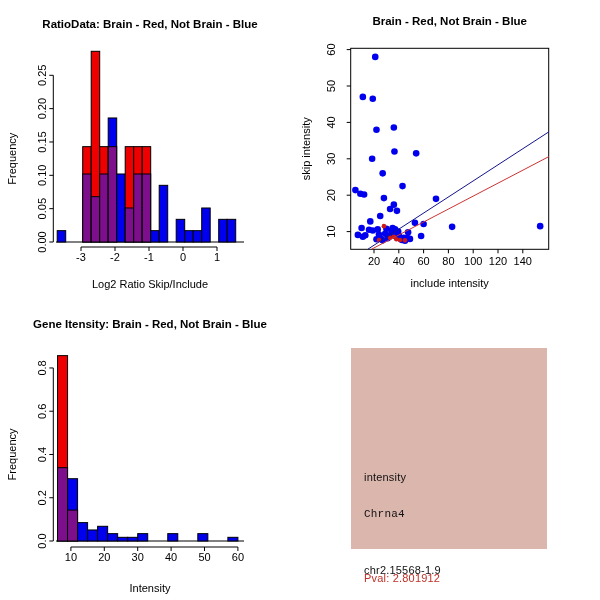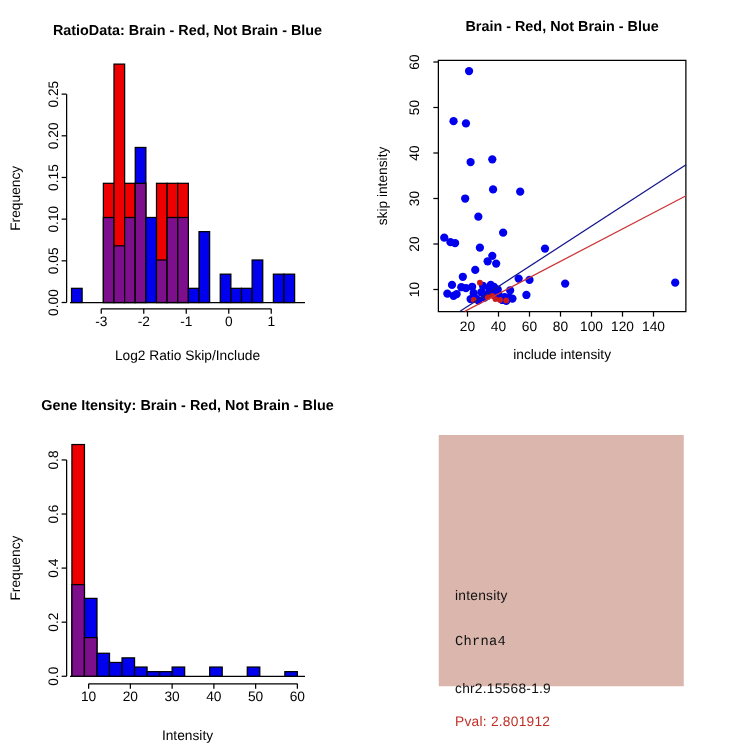--- a/index.html
+++ b/index.html
@@ -206,17 +206,17 @@
       <rect x="197.82" y="233.6458" width="10.02" height="7.354199999999992" fill="#0000ee" stroke="#000000" stroke-width="1"></rect>
       <rect x="227.88" y="237.3229" width="10.02" height="3.677099999999996" fill="#0000ee" stroke="#000000" stroke-width="1"></rect>
       <text x="150" y="28" text-anchor="middle" font-size="11.5" fill="#000000" font-weight="bold">Gene Itensity: Brain - Red, Not Brain - Blue</text>
       <text x="150" y="292" text-anchor="middle" font-size="11" fill="#000000">Intensity</text>
       <text x="16" y="154.48" text-anchor="middle" font-size="11" fill="#000000" transform="rotate(-90 16 154.48)">Frequency</text>
     </svg>
   <div id="p4" class="panel">
     <div class="infobox" style="background: rgb(218, 182, 173);">
       <div class="info-line l2" style="color: rgb(17, 17, 17);">intensity</div>
       <div class="info-line l3" style="color: rgb(17, 17, 17);">Chrna4</div>
-      <div class="info-line l4" style="color: rgb(17, 17, 17);">chr2.15568-1.9</div>
+      <div class="info-line l4" style="color: rgb(17, 17, 17); margin-top: 19px;">chr2.15568-1.9</div>
       <div class="info-line l5" style="color: rgb(192, 48, 40);">Pval: 2.801912</div>
     </div>
   </div>
 </div>
 
 </body></html>

